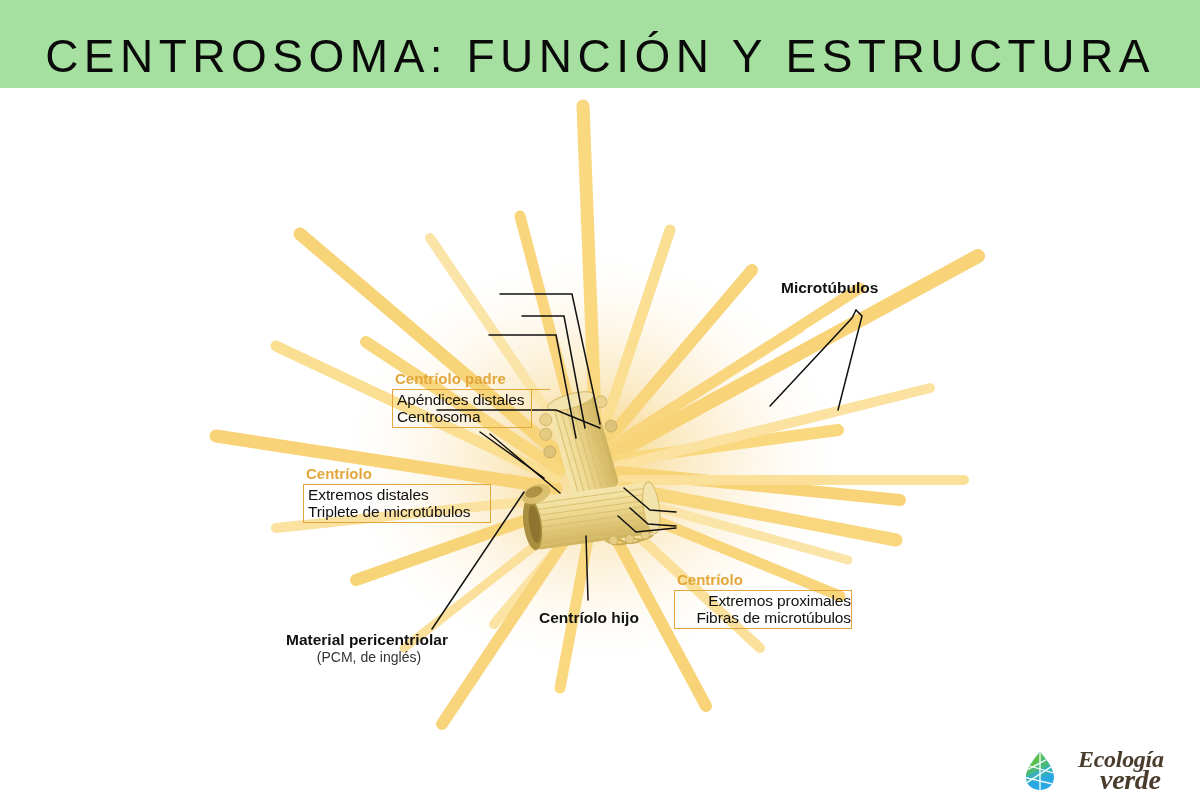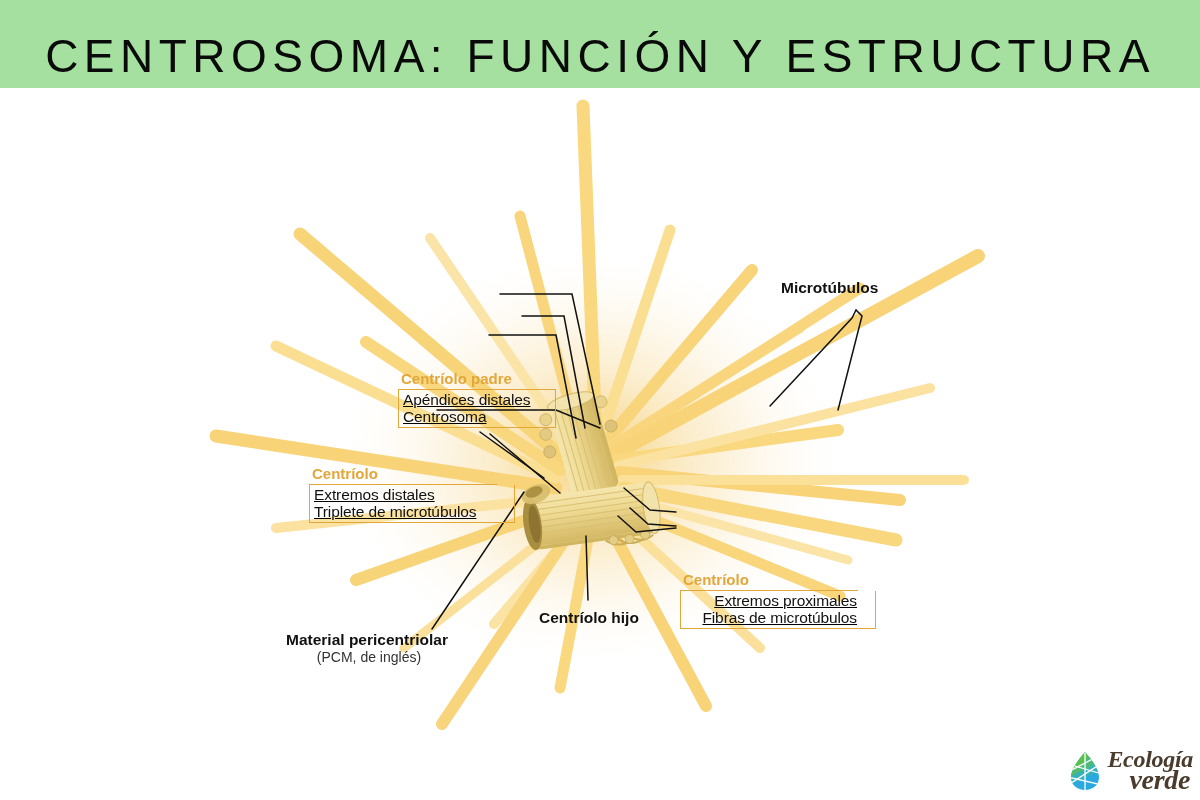--- a/index.html
+++ b/index.html
@@ -55,38 +55,36 @@
     height: 712px;
     display: block;
   }
 
   
   .callout {
     position: absolute;
     box-sizing: border-box;
     white-space: nowrap;
     line-height: 1.1;
-    margin-left: 6px;
   }
   .callout .cl-head {
     display: block;
     color: #e2a63a;
     font-weight: 700;
     font-size: 15px;
     padding: 0 3px 1px 3px;
     border-bottom: 1.4px solid #e2a63a;
     width: max-content;
     min-width: 100%;
   }
   .callout .cl-box {
     border: 1.4px solid #e2a63a;
     border-top: none;
-    padding: 1px 18px 2px 4px;
+    padding: 1px 0 2px 4px;
     background: transparent;
-    text-decoration: underline;
   }
   .callout .cl-line {
     display: block;
     color: #111111;
     font-size: 15.5px;
     font-weight: 400;
     letter-spacing: -0.1px;
   }
 
   #callout-parent-centriole { left: 392px; top: 283px; }
@@ -124,22 +122,21 @@
 
   
   #brand-logo {
     position: absolute;
     left: 1025px;
     top: 748px;
     width: 168px;
     height: 46px;
     display: flex;
     align-items: center;
-    gap: 7px;
-    justify-content: flex-end;
+    gap: 23px;
   }
   #brand-logo-mark { width: 30px; height: 40px; flex: 0 0 auto; }
   #brand-logo-wordmark {
     display: flex;
     flex-direction: column;
     line-height: 0.82;
     font-family: "Liberation Serif", serif;
   }
   #brand-logo-word-top {
     font-size: 24px;

